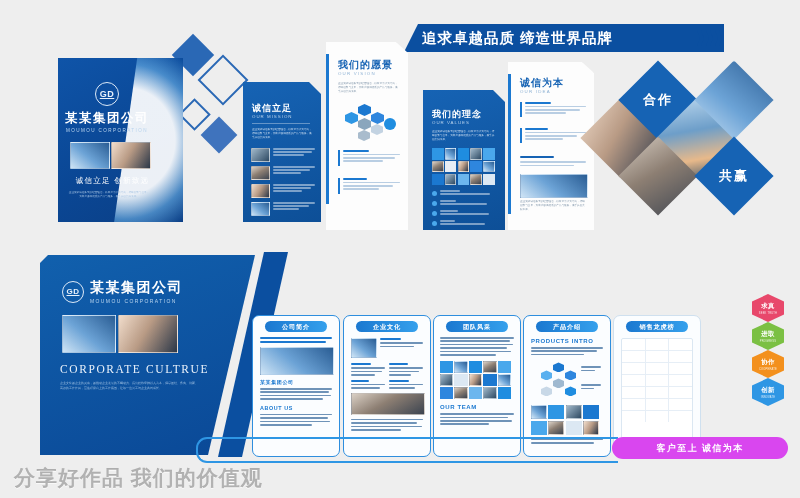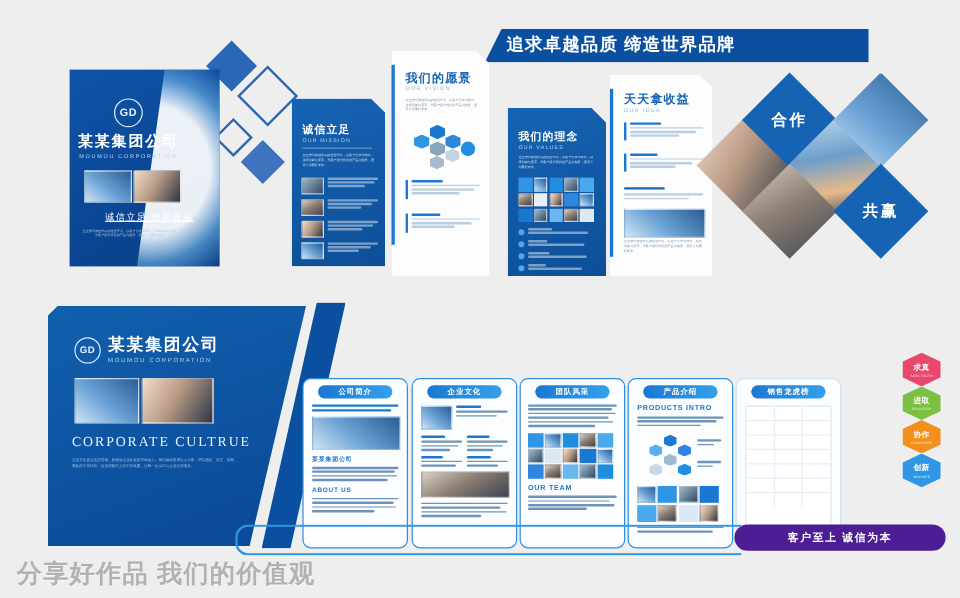--- a/index.html
+++ b/index.html
@@ -11,21 +11,21 @@
 
   
   #top-logo-panel{left:58px;top:58px;width:125px;height:164px;
       background:linear-gradient(150deg,#0f54a8 0%,#0a4795 55%,#0b3f86 100%);
       overflow:hidden;}
   #top-logo-panel .swoosh{position:absolute;right:-34px;top:-10px;width:92px;height:200px;
       background:radial-gradient(ellipse at 0% 50%,rgba(255,255,255,.92) 0 38%,rgba(120,190,240,.55) 55%,rgba(255,255,255,0) 72%);
       transform:rotate(8deg);}
   .logo-mark{width:22px;height:22px;border:1.6px solid #dce9f7;border-radius:50%;
       display:flex;align-items:center;justify-content:center;color:#e8f1fb;
-      font-size:9px;font-weight:bold;letter-spacing:.5px;margin:0 auto;}
+      font-size:9px;font-weight:bold;letter-spacing:.5px;margin:0 auto;text-decoration:underline;}
   .cn-brand{color:#ffffff;font-size:12.5px;font-weight:bold;letter-spacing:1.5px;text-align:center;}
   .en-brand{color:#b9d4ee;font-size:4.6px;letter-spacing:1.4px;text-align:center;margin-top:1px;}
   .photo{background:linear-gradient(135deg,#7fa8cf,#34567f);border:0.6px solid rgba(255,255,255,.45);}
   .photo.b{background:linear-gradient(135deg,#9fb7c9,#2e4a63);}
   .photo.city{background:linear-gradient(170deg,#bcd8ef 0%,#6d9ec9 40%,#e8b98a 72%,#2d4a66 100%);}
   .photo.glass{background:linear-gradient(40deg,#cfe4f5 0%,#6ca3d6 45%,#2a5d94 100%);}
   .photo.meet{background:linear-gradient(150deg,#d9cfc4,#8d7f73 45%,#3c4450);}
   .photo.hand{background:linear-gradient(120deg,#f0dccb,#b99b85 45%,#2b3748);}
   .slogan{color:#ffffff;font-size:7.6px;letter-spacing:1.2px;text-align:center;}
   .tiny{color:#a9c6e4;font-size:2.6px;line-height:1.55;text-align:center;}
@@ -81,21 +81,21 @@
 
   
   .hexbadge{position:absolute;width:32px;height:28px;
       clip-path:polygon(50% 0,100% 27%,100% 73%,50% 100%,0 73%,0 27%);
       display:flex;flex-direction:column;align-items:center;justify-content:center;}
   .hexbadge .cn{color:#fff;font-size:6.4px;font-weight:bold;letter-spacing:.4px;}
   .hexbadge .en{color:rgba(255,255,255,.85);font-size:2.6px;letter-spacing:.2px;margin-top:1px;}
 
   
   #ribbon{left:612px;top:437px;width:176px;height:22px;border-radius:11px;
-      background:#4c1d95;display:flex;align-items:center;justify-content:center;}
+      background:#d946ef;display:flex;align-items:center;justify-content:center;}
   #ribbon .txt{color:#fff;font-size:9px;font-weight:bold;letter-spacing:1.4px;}
   #ribbon-track{left:196px;top:437px;width:420px;height:22px;border:2.4px solid #2e96e4;
       border-right:none;border-radius:11px 0 0 11px;background:transparent;}
 
   
   .wm{position:absolute;bottom:6px;color:rgba(120,120,120,.55);font-weight:bold;
       font-size:21px;letter-spacing:1px;white-space:nowrap;
       text-shadow:0 1px 0 rgba(255,255,255,.65);}
   #wm-left{left:14px;}
   #wm-right{right:12px;font-size:20px;}
@@ -112,21 +112,21 @@
 
   <div id="top-logo-panel" class="abs">
     <div class="swoosh"></div>
     <div class="abs" style="left:0;top:24px;width:98px;">
       <div class="logo-mark">GD</div>
       <div class="cn-brand" style="margin-top:4px;">某某集团公司</div>
       <div class="en-brand">MOUMOU CORPORATION</div>
     </div>
     <div class="photo glass abs" style="left:12px;top:84px;width:38px;height:25px;"></div>
     <div class="photo hand abs" style="left:53px;top:84px;width:38px;height:25px;"></div>
-    <div class="slogan abs" style="left:16px;top:118px;width:101px;text-decoration:underline;">诚信立足 创新致远</div>
+    <div class="slogan abs" style="left:4px;top:118px;width:101px;">诚信立足 创新致远</div>
     <div class="tiny abs" style="left:10px;top:133px;width:82px;height:22px;overflow:hidden;">企业秉承诚信务实的经营理念，以客户需求为导向，持续创新与变革，为客户提供优质的产品与服务，携手共创美好未来。</div>
   </div>
 
   <div id="top-banner" class="abs">
     <div class="txt">追求卓越品质 缔造世界品牌</div>
   </div>
   <div class="chev abs" style="left:697px;top:30px;"></div>
   <div class="chev abs" style="left:706px;top:30px;"></div>
   <div class="chev abs" style="left:715px;top:30px;"></div>
 
@@ -260,21 +260,21 @@
         <div style="flex:1;">
             <div class="txtline tl-w" style="width:28%;margin-bottom:1.8px;"></div>
             <div class="txtline tl-w" style="width:80%;"></div>
           </div>
       </div>
     </div>
   </div>
 
   <div class="card-white abs" style="left:508px;top:62px;width:86px;height:168px;clip-path:polygon(0 0,74px 0,86px 11px,86px 100%,0 100%);">
     <div class="abs" style="left:0;top:12px;width:3px;height:140px;background:#1b78d0;"></div>
-    <div class="card-title-cn abs" style="left:12px;top:14px;color:#1663b4;font-size:10px;">天天拿收益</div>
+    <div class="card-title-cn abs" style="left:12px;top:14px;color:#1663b4;font-size:10px;">诚信为本</div>
     <div class="abs" style="left:12px;top:27px;color:#8fb2d4;font-size:4.4px;letter-spacing:1.2px;">OUR IDEA</div>
 
     <div class="abs" style="left:12px;top:40px;width:66px;">
       <div style="display:flex;gap:3px;">
         <div style="width:2px;height:15px;background:#1b78d0;flex:none;"></div>
         <div style="flex:1;">
           <div class="txtline tl-b" style="width:42%;margin-bottom:2.2px;background:#1b78d0;"></div>
           <div class="txtline tl-b" style="width:100%;margin-bottom:1.7px;"></div>
           <div class="txtline tl-b" style="width:90%;margin-bottom:1.7px;"></div>
           <div class="txtline tl-b" style="width:68%;"></div>

